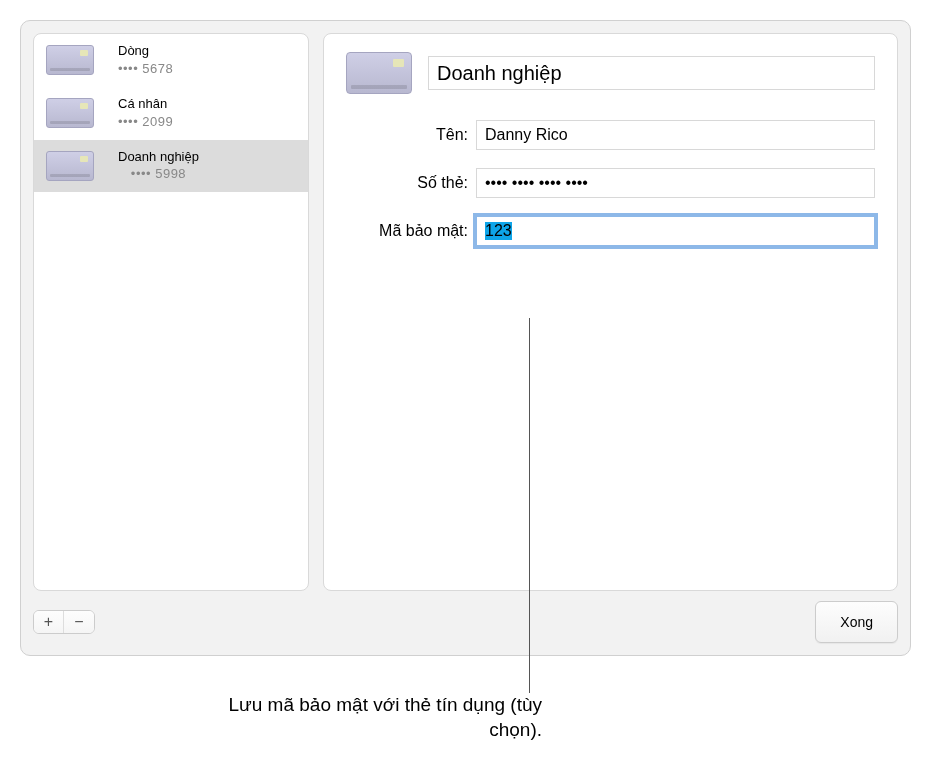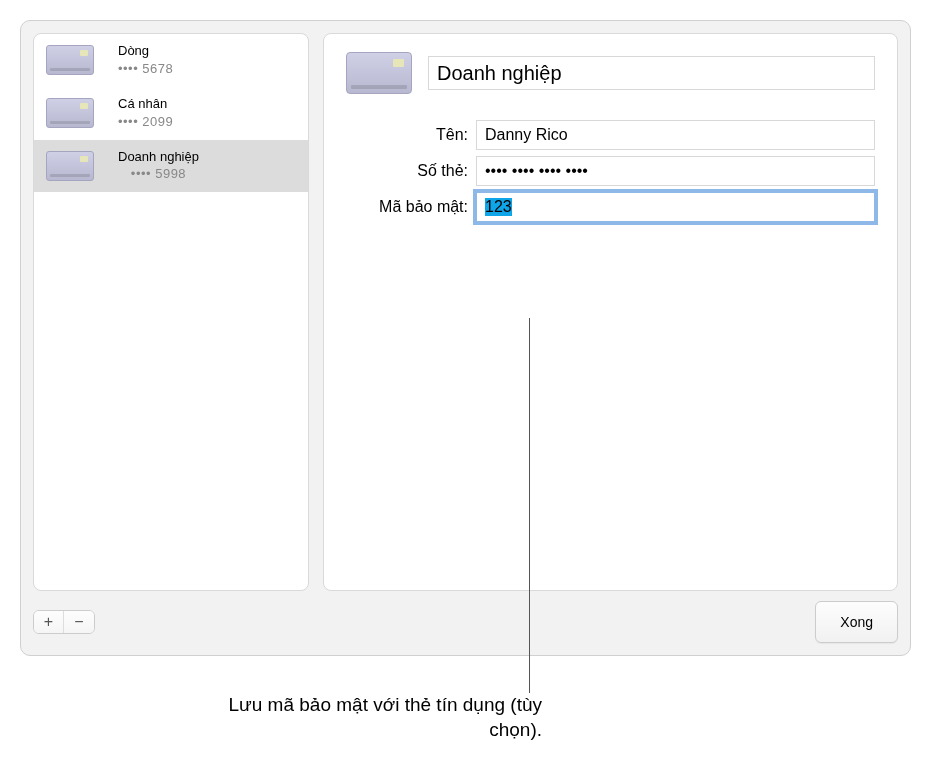--- a/index.html
+++ b/index.html
@@ -148,21 +148,21 @@
       padding: 4px 8px;
       border: 1px solid #d8d8d8;
       border-radius: 0;
       background: #fff;
       color: #000;
       height: 34px;
     }
     .form-row {
       display: flex;
       align-items: center;
-      margin-bottom: 6px;
+      margin-bottom: 18px;
     }
     .form-label {
       width: 130px;
       text-align: right;
       padding-right: 8px;
       font-size: 16px;
       color: #000;
     }
     .form-input {
       flex: 1;

